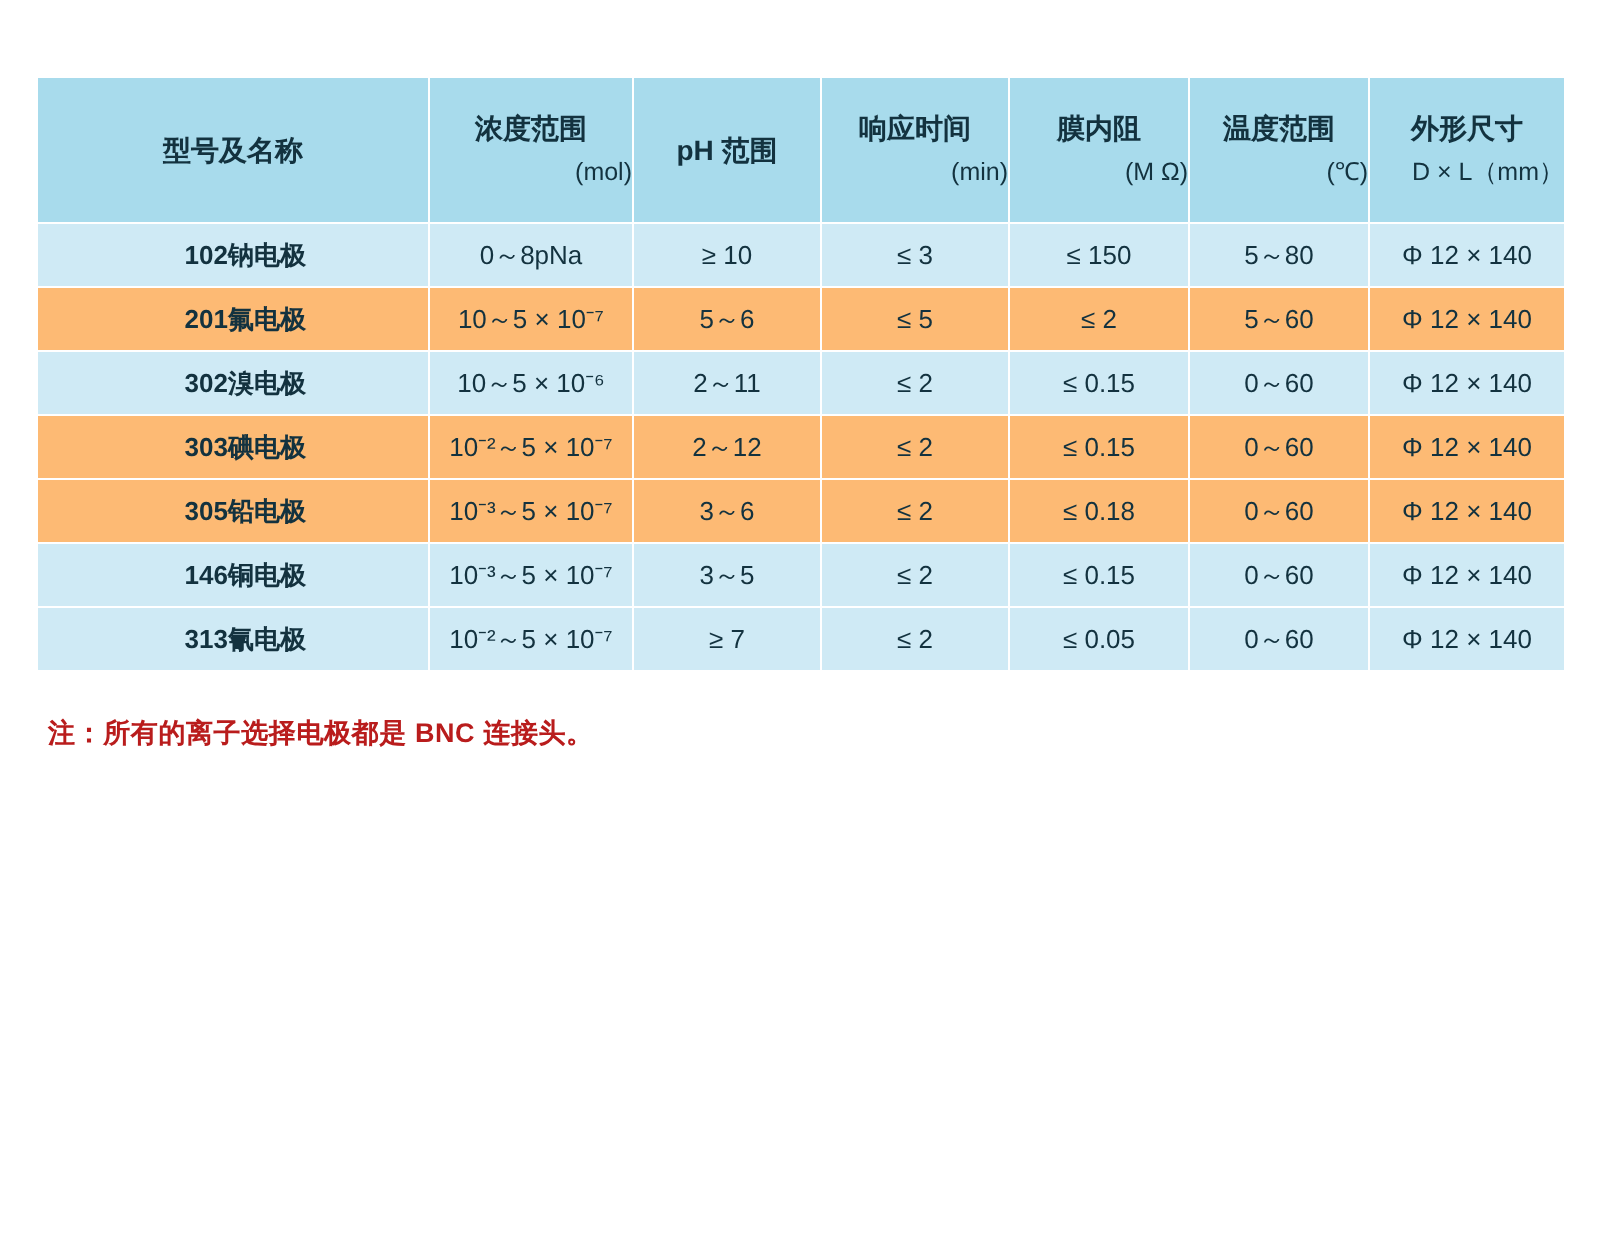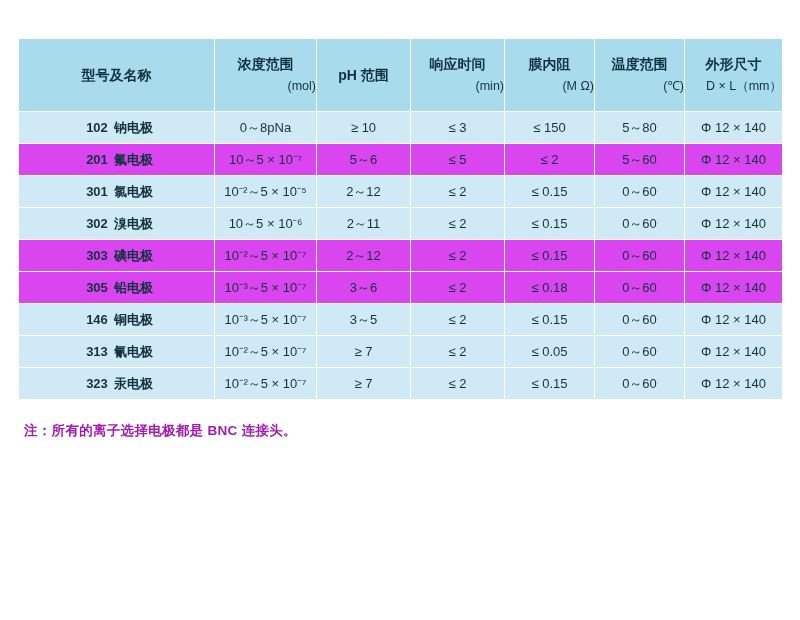--- a/index.html
+++ b/index.html
@@ -47,41 +47,42 @@
     height: 72px;
     font-weight: bold;
     font-size: 14px;
     line-height: 22px;
   }
   table.spec tbody td {
     height: 31px;
     background: #cfeaf5;
   }
   table.spec tbody tr.alt td {
-    background: #d946ef;
+    background: #fdba74;
   }
   td.name, th.name {
     font-weight: bold;
   }
   .hdr-line2 {
     font-weight: normal;
     font-size: 12.5px;
     text-align: right;
   }
   .model {
     display: inline-block;
     min-width: 34px;
+    text-align: right;
     margin-right: 0;
   }
   .note {
     margin-top: 22px;
     padding-left: 6px;
     font-size: 13.5px;
     font-weight: bold;
-    color: #a21caf;
+    color: #b91c1c;
     letter-spacing: 0.3px;
   }
 </style>
 </head>
 <body>
 
 <div class="page">
 
   <table class="spec">
     <colgroup>
@@ -136,29 +137,20 @@
         <tr class="alt">
           <td class="name"><span class="model">201</span><span>氟电极</span></td>
           <td>10～5 × 10⁻⁷</td>
           <td>5～6</td>
           <td>≤ 5</td>
           <td>≤ 2</td>
           <td>5～60</td>
           <td>Φ 12 × 140</td>
         </tr>
         <tr>
-          <td class="name"><span class="model">301</span><span>氯电极</span></td>
-          <td>10⁻²～5 × 10⁻⁵</td>
-          <td>2～12</td>
-          <td>≤ 2</td>
-          <td>≤ 0.15</td>
-          <td>0～60</td>
-          <td>Φ 12 × 140</td>
-        </tr>
-        <tr>
           <td class="name"><span class="model">302</span><span>溴电极</span></td>
           <td>10～5 × 10⁻⁶</td>
           <td>2～11</td>
           <td>≤ 2</td>
           <td>≤ 0.15</td>
           <td>0～60</td>
           <td>Φ 12 × 140</td>
         </tr>
         <tr class="alt">
           <td class="name"><span class="model">303</span><span>碘电极</span></td>
@@ -189,27 +181,18 @@
         </tr>
         <tr>
           <td class="name"><span class="model">313</span><span>氰电极</span></td>
           <td>10⁻²～5 × 10⁻⁷</td>
           <td>≥ 7</td>
           <td>≤ 2</td>
           <td>≤ 0.05</td>
           <td>0～60</td>
           <td>Φ 12 × 140</td>
         </tr>
-        <tr>
-          <td class="name"><span class="model">323</span><span>汞电极</span></td>
-          <td>10⁻²～5 × 10⁻⁷</td>
-          <td>≥ 7</td>
-          <td>≤ 2</td>
-          <td>≤ 0.15</td>
-          <td>0～60</td>
-          <td>Φ 12 × 140</td>
-        </tr>
       </tbody>
   </table>
 
   <div class="note">注：所有的离子选择电极都是 BNC 连接头。</div>
 
 </div>
 
 </body></html>

